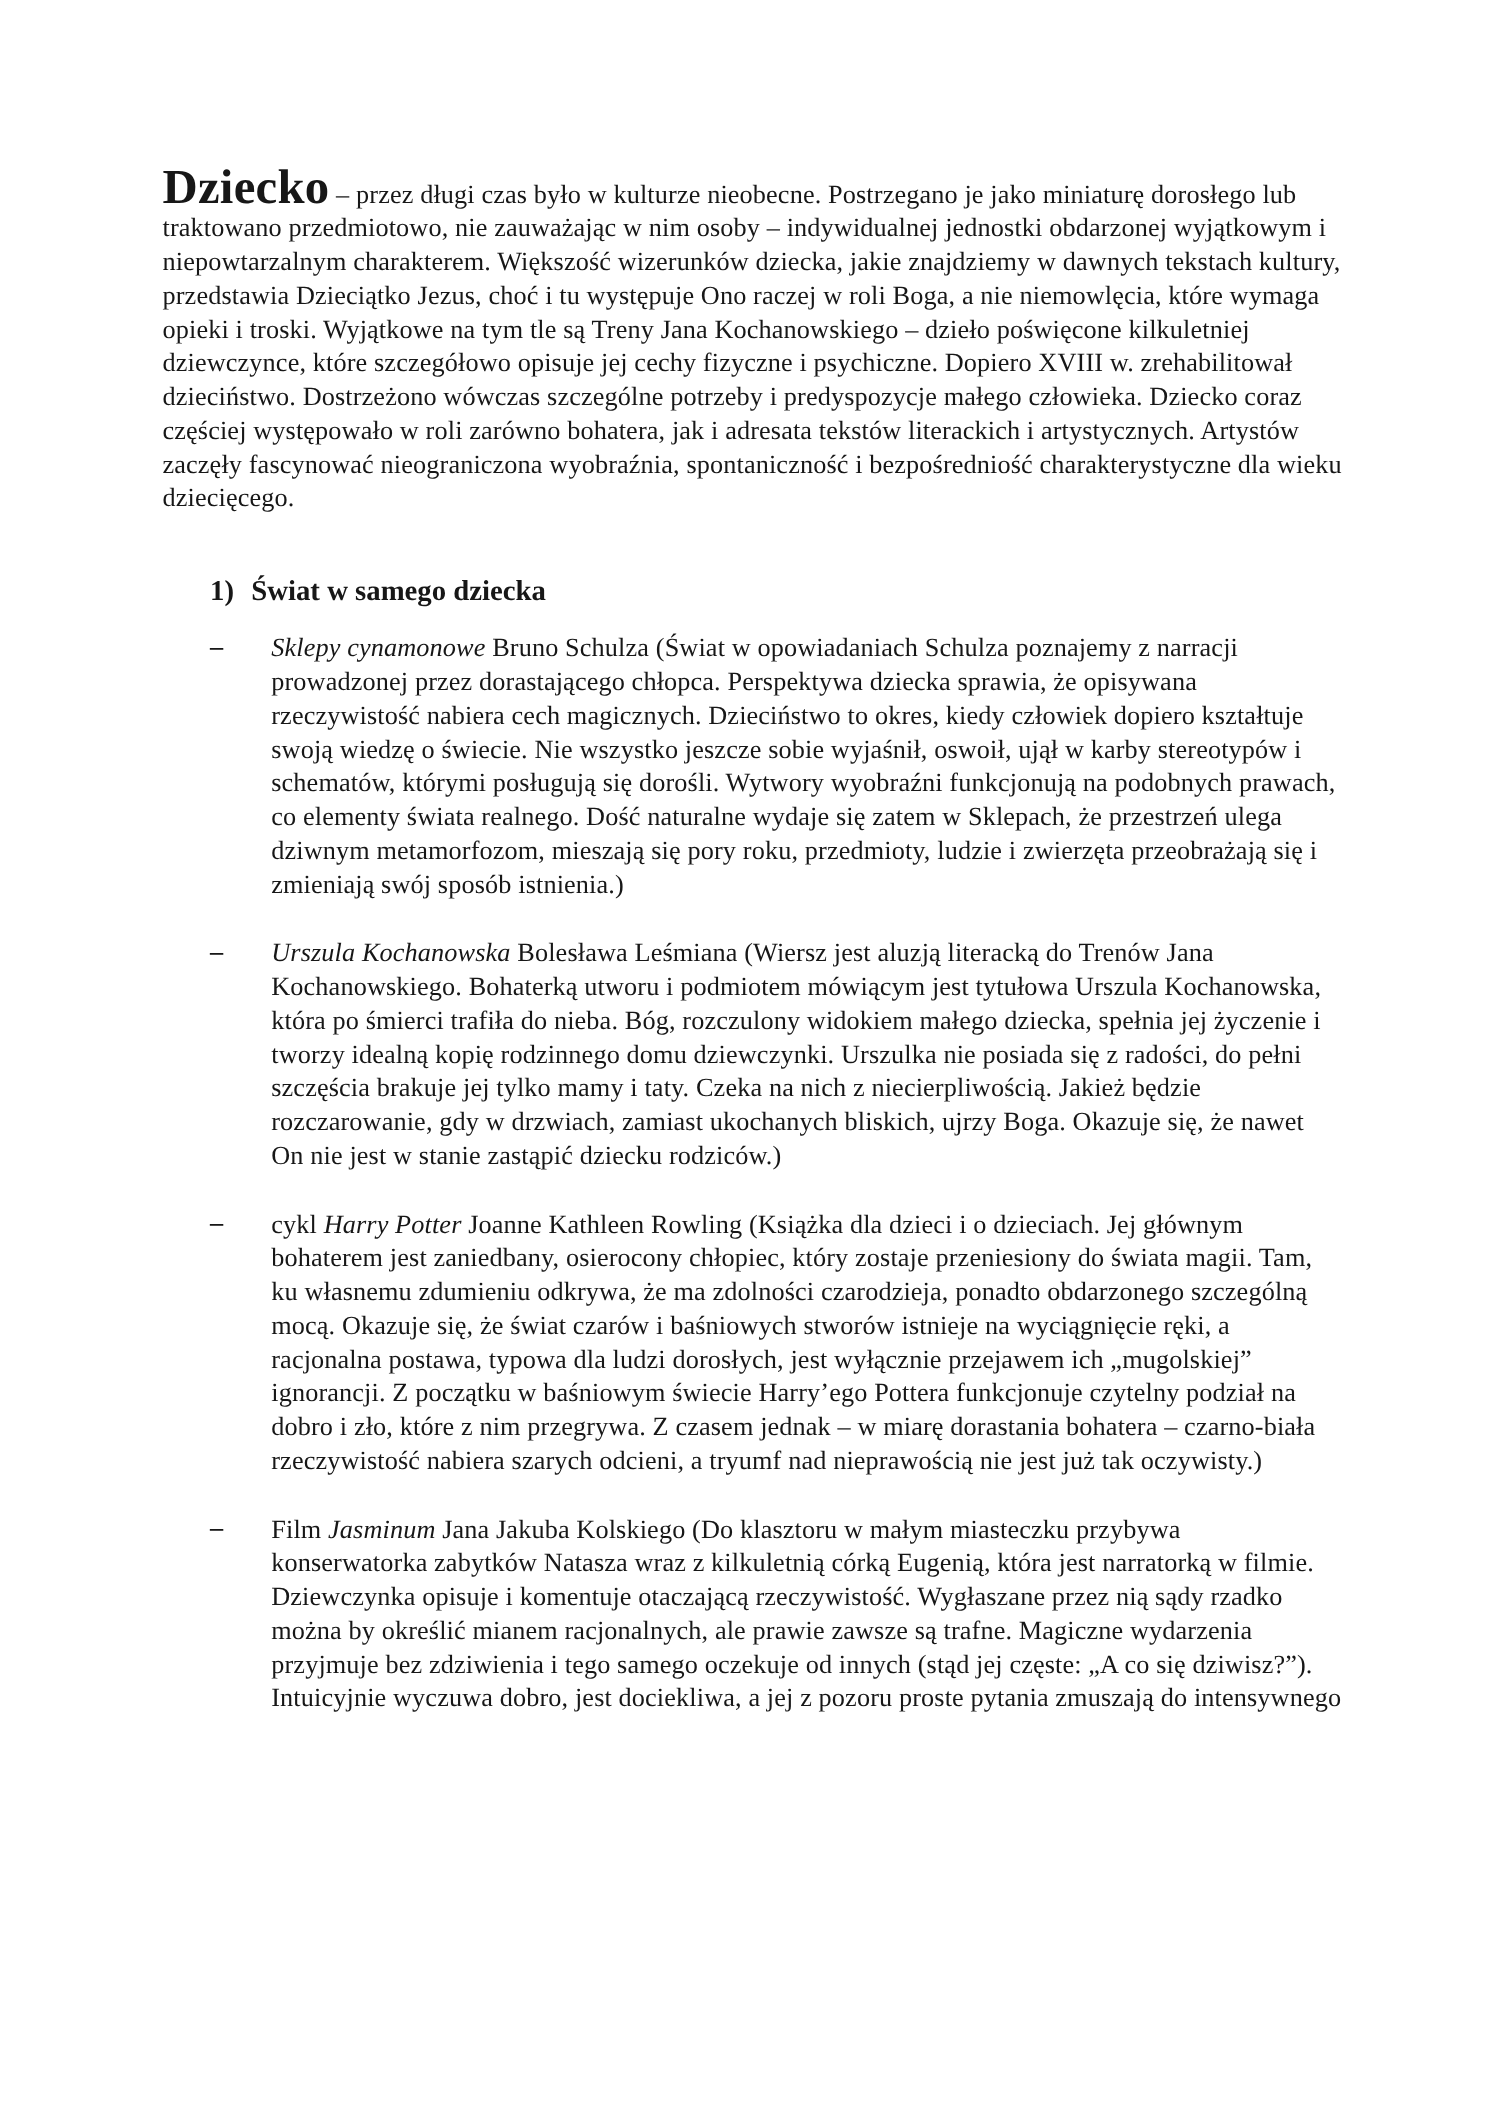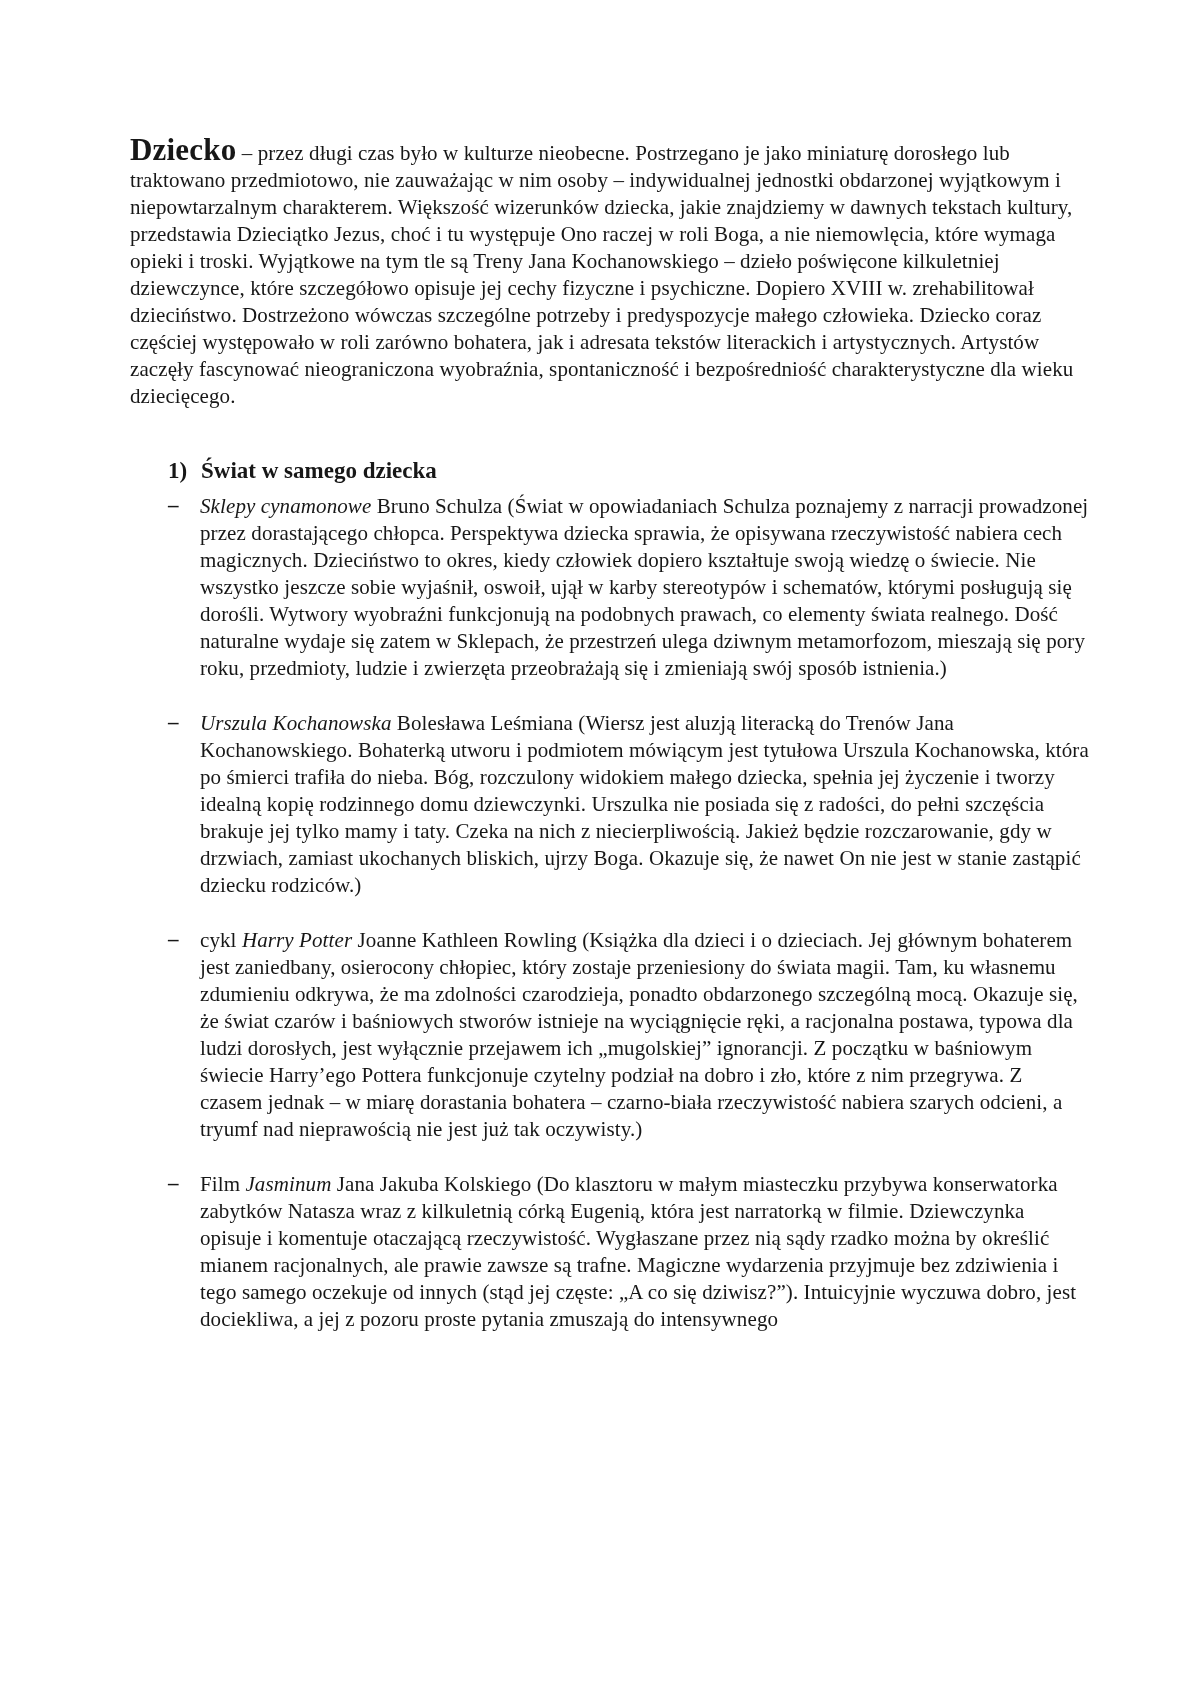--- a/index.html
+++ b/index.html
@@ -28,21 +28,21 @@
     padding: 136px 110px 0 130px;
     width: 1200px;
   }
   .intro {
     margin: 0;
     font-size: 21px;
     line-height: 27px;
     letter-spacing: 0.1px;
   }
   .intro .term {
-    font-size: 31px;
+    font-size: 39px;
     font-weight: bold;
     letter-spacing: 0.2px;
   }
   .section-heading {
     display: flex;
     margin-top: 46px;
     padding-left: 38px;
     font-size: 23px;
     line-height: 30px;
     font-weight: bold;
@@ -66,21 +66,21 @@
   .work-item:first-child {
     margin-top: 7px;
   }
   .work-item .marker {
     position: absolute;
     left: 38px;
     top: -1px;
     font-weight: bold;
   }
   .work-item p {
-    margin: 0;
+    margin: 17px;
   }
   .work-title {
     font-style: italic;
   }
 </style>
 </head>
 <body>
 
 <div class="page">
   <div class="content">

